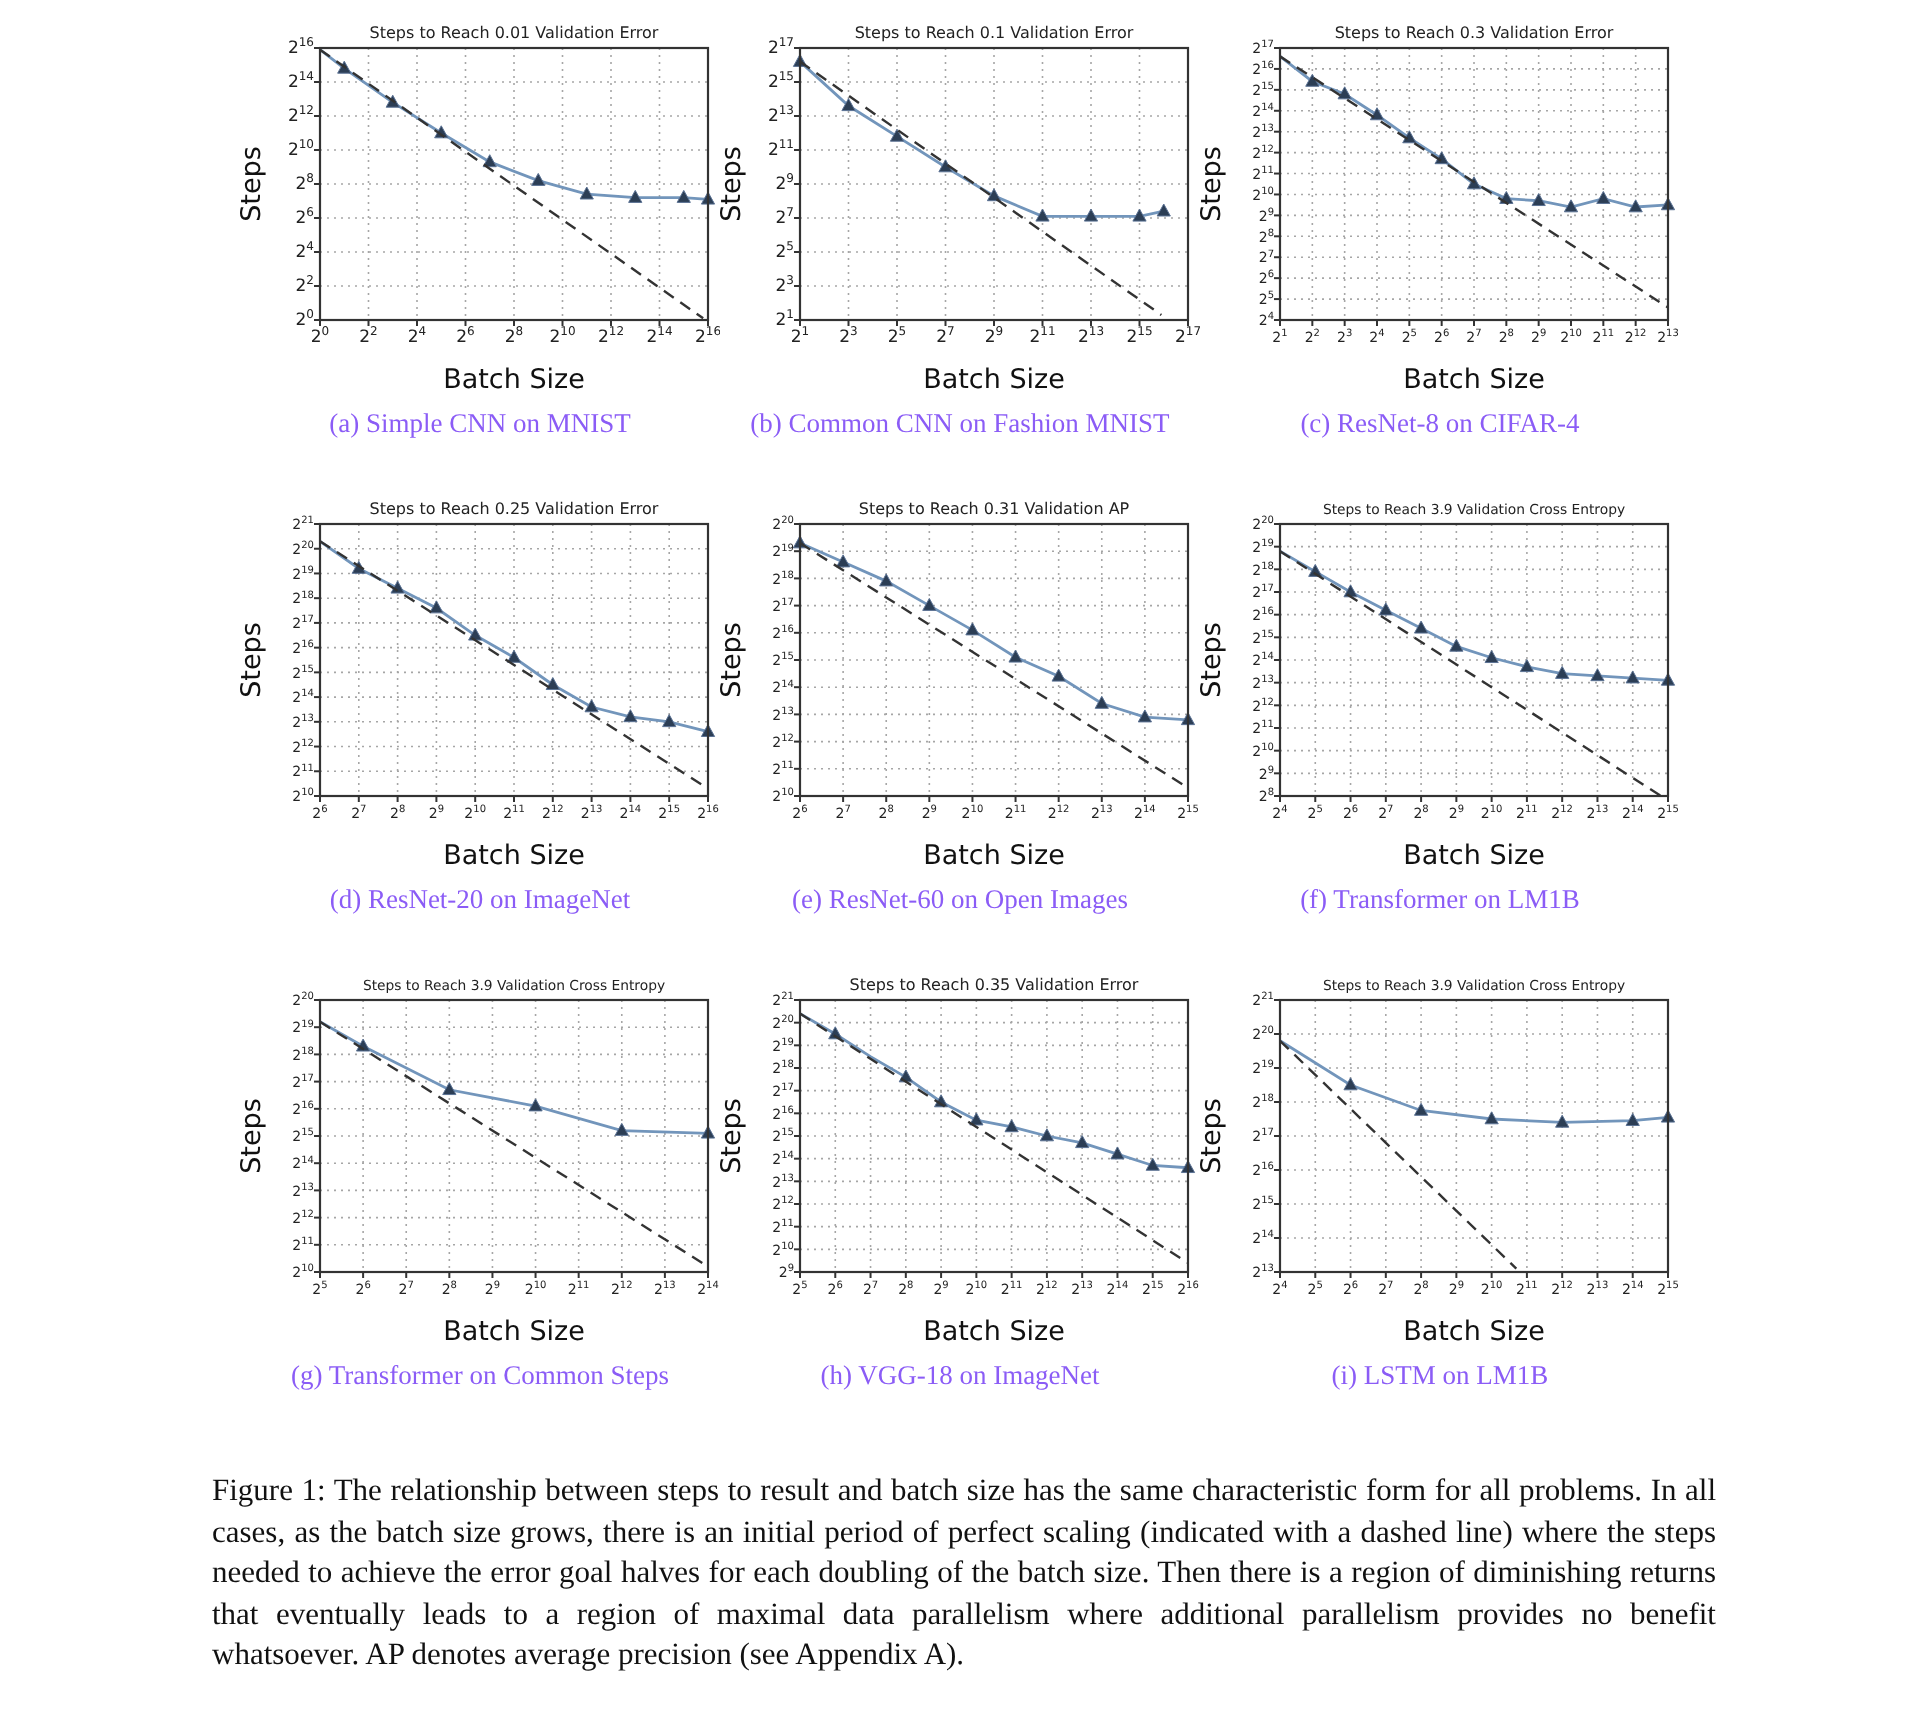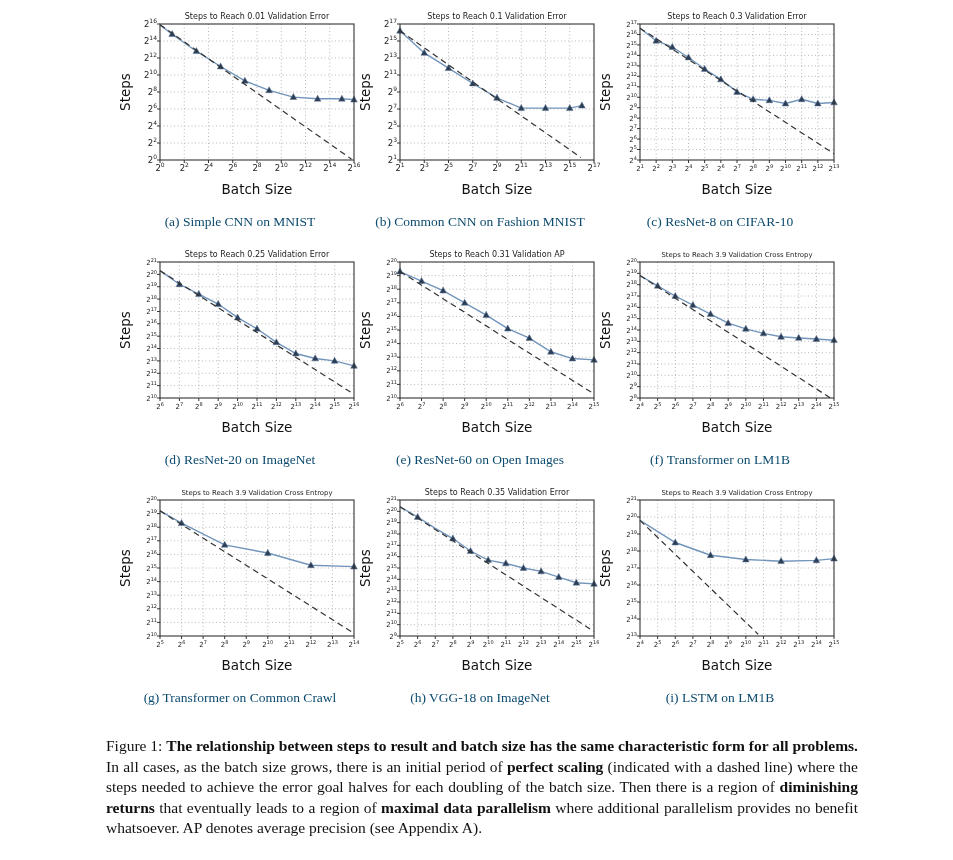--- a/index.html
+++ b/index.html
@@ -1,24 +1,24 @@
 <!DOCTYPE html>
 <html><head>
 <meta charset="utf-8">
 <style>
   html,body{margin:0;padding:0;background:#ffffff;}
   body{width:953px;height:860px;overflow:hidden;
        font-family:"Liberation Serif", serif;color:#111;}
   .grid{margin:8px 0 0 120px;display:grid;grid-template-columns:repeat(3,240px);}
   .cell{width:240px;height:238px;display:flex;flex-direction:column;align-items:center;}
-  .subplot-caption{margin-top:10px;font-family:"Liberation Serif",serif;
-       font-size:13.5px;color:#0c4a6e;white-space:nowrap;}
+  .subplot-caption{font-family:"Liberation Serif",serif;
+       font-size:13.5px;color:#8b5cf6;white-space:nowrap;}
   .fig-caption{margin:14px 0 0 106px;width:752px;font-family:"Liberation Serif",serif;
        font-size:15.5px;line-height:1.33;color:#111;text-align:justify;}
-  .fig-caption b{font-weight:bold;}
+  .fig-caption b{font-weight:normal;}
   svg text{font-family:"DejaVu Sans",sans-serif;}
 </style>
 </head>
 <body>
 
 <div class="grid" id="figure-grid">
   <div class="cell">
     <svg width="240" height="196">
         <line x1="64.25" y1="16" x2="64.25" y2="152" stroke="#a6a6a6" stroke-width="0.8" stroke-dasharray="1 2.5"></line>
         <line x1="88.5" y1="16" x2="88.5" y2="152" stroke="#a6a6a6" stroke-width="0.8" stroke-dasharray="1 2.5"></line>
@@ -251,21 +251,21 @@
         <line x1="37" y1="36.92307692307692" x2="40" y2="36.92307692307692" stroke="#333333" stroke-width="1"></line>
         <text x="37" y="39.52307692307692" text-anchor="end" font-size="7" fill="#222222"><tspan>2</tspan><tspan font-size="5" dy="-2.94">15</tspan></text>
         <line x1="37" y1="26.461538461538453" x2="40" y2="26.461538461538453" stroke="#333333" stroke-width="1"></line>
         <text x="37" y="29.061538461538454" text-anchor="end" font-size="7" fill="#222222"><tspan>2</tspan><tspan font-size="5" dy="-2.94">16</tspan></text>
         <line x1="37" y1="16" x2="40" y2="16" stroke="#333333" stroke-width="1"></line>
         <text x="37" y="18.6" text-anchor="end" font-size="7" fill="#222222"><tspan>2</tspan><tspan font-size="5" dy="-2.94">17</tspan></text>
         <text x="137" y="11" text-anchor="middle" font-size="8" fill="#222222">Steps to Reach 0.3 Validation Error</text>
         <text x="137" y="186" text-anchor="middle" font-size="13.5" fill="#111">Batch Size</text>
         <text transform="translate(10 84) rotate(-90)" text-anchor="middle" font-size="13.5" fill="#111">Steps</text>
       </svg>
-    <div class="subplot-caption">(c) ResNet-8 on CIFAR-10</div>
+    <div class="subplot-caption">(c) ResNet-8 on CIFAR-4</div>
   </div>
 
   <div class="cell">
     <svg width="240" height="196">
         <line x1="59.400000000000006" y1="16" x2="59.400000000000006" y2="152" stroke="#a6a6a6" stroke-width="0.8" stroke-dasharray="1 2.5"></line>
         <line x1="78.80000000000001" y1="16" x2="78.80000000000001" y2="152" stroke="#a6a6a6" stroke-width="0.8" stroke-dasharray="1 2.5"></line>
         <line x1="98.19999999999999" y1="16" x2="98.19999999999999" y2="152" stroke="#a6a6a6" stroke-width="0.8" stroke-dasharray="1 2.5"></line>
         <line x1="117.60000000000001" y1="16" x2="117.60000000000001" y2="152" stroke="#a6a6a6" stroke-width="0.8" stroke-dasharray="1 2.5"></line>
         <line x1="137" y1="16" x2="137" y2="152" stroke="#a6a6a6" stroke-width="0.8" stroke-dasharray="1 2.5"></line>
         <line x1="156.39999999999998" y1="16" x2="156.39999999999998" y2="152" stroke="#a6a6a6" stroke-width="0.8" stroke-dasharray="1 2.5"></line>
@@ -589,21 +589,21 @@
         <line x1="37" y1="43.19999999999999" x2="40" y2="43.19999999999999" stroke="#333333" stroke-width="1"></line>
         <text x="37" y="45.79999999999999" text-anchor="end" font-size="7" fill="#222222"><tspan>2</tspan><tspan font-size="5" dy="-2.94">18</tspan></text>
         <line x1="37" y1="29.599999999999994" x2="40" y2="29.599999999999994" stroke="#333333" stroke-width="1"></line>
         <text x="37" y="32.199999999999996" text-anchor="end" font-size="7" fill="#222222"><tspan>2</tspan><tspan font-size="5" dy="-2.94">19</tspan></text>
         <line x1="37" y1="16" x2="40" y2="16" stroke="#333333" stroke-width="1"></line>
         <text x="37" y="18.6" text-anchor="end" font-size="7" fill="#222222"><tspan>2</tspan><tspan font-size="5" dy="-2.94">20</tspan></text>
         <text x="137" y="11" text-anchor="middle" font-size="6.9" fill="#222222">Steps to Reach 3.9 Validation Cross Entropy</text>
         <text x="137" y="186" text-anchor="middle" font-size="13.5" fill="#111">Batch Size</text>
         <text transform="translate(10 84) rotate(-90)" text-anchor="middle" font-size="13.5" fill="#111">Steps</text>
       </svg>
-    <div class="subplot-caption">(g) Transformer on Common Crawl</div>
+    <div class="subplot-caption">(g) Transformer on Common Steps</div>
   </div>
 
   <div class="cell">
     <svg width="240" height="196">
         <line x1="57.63636363636364" y1="16" x2="57.63636363636364" y2="152" stroke="#a6a6a6" stroke-width="0.8" stroke-dasharray="1 2.5"></line>
         <line x1="75.27272727272728" y1="16" x2="75.27272727272728" y2="152" stroke="#a6a6a6" stroke-width="0.8" stroke-dasharray="1 2.5"></line>
         <line x1="92.9090909090909" y1="16" x2="92.9090909090909" y2="152" stroke="#a6a6a6" stroke-width="0.8" stroke-dasharray="1 2.5"></line>
         <line x1="110.54545454545455" y1="16" x2="110.54545454545455" y2="152" stroke="#a6a6a6" stroke-width="0.8" stroke-dasharray="1 2.5"></line>
         <line x1="128.1818181818182" y1="16" x2="128.1818181818182" y2="152" stroke="#a6a6a6" stroke-width="0.8" stroke-dasharray="1 2.5"></line>
         <line x1="145.8181818181818" y1="16" x2="145.8181818181818" y2="152" stroke="#a6a6a6" stroke-width="0.8" stroke-dasharray="1 2.5"></line>

